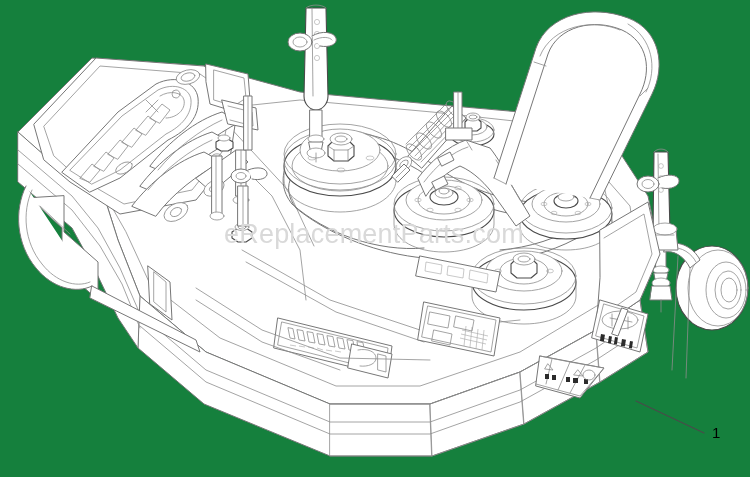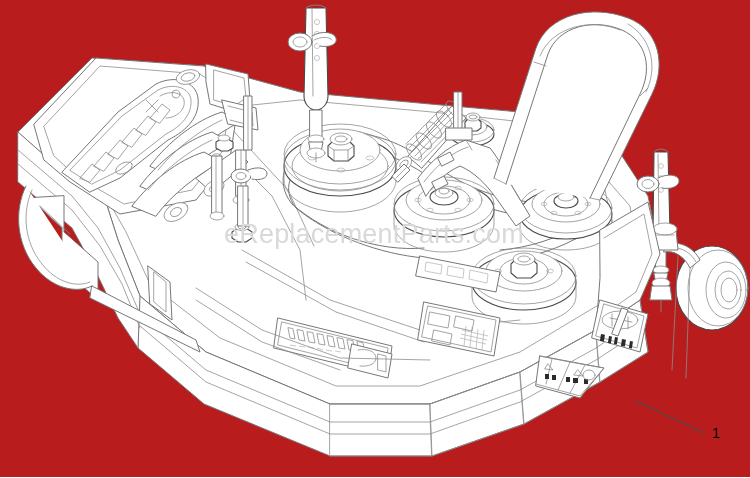--- a/index.html
+++ b/index.html
@@ -1,17 +1,17 @@
 <!DOCTYPE html>
 <html><head>
 <meta charset="utf-8">
 <style>
   html,body{margin:0;padding:0;background:#ffffff;}
   body{width:750px;height:478px;overflow:hidden;font-family:"Liberation Sans",sans-serif;}
-  #stage{position:relative;width:750px;height:477px;background:#b91c1c;}
+  #stage{position:relative;width:750px;height:477px;background:#15803d;}
   #art{position:absolute;inset:0;}
   .wm{
     position:absolute;
     left:224px; top:219px;
     font-family:"Liberation Sans",sans-serif;
     font-size:27px;
     letter-spacing:0.2px;
     color:#d9d9d9;
     white-space:nowrap;
     user-select:none;

